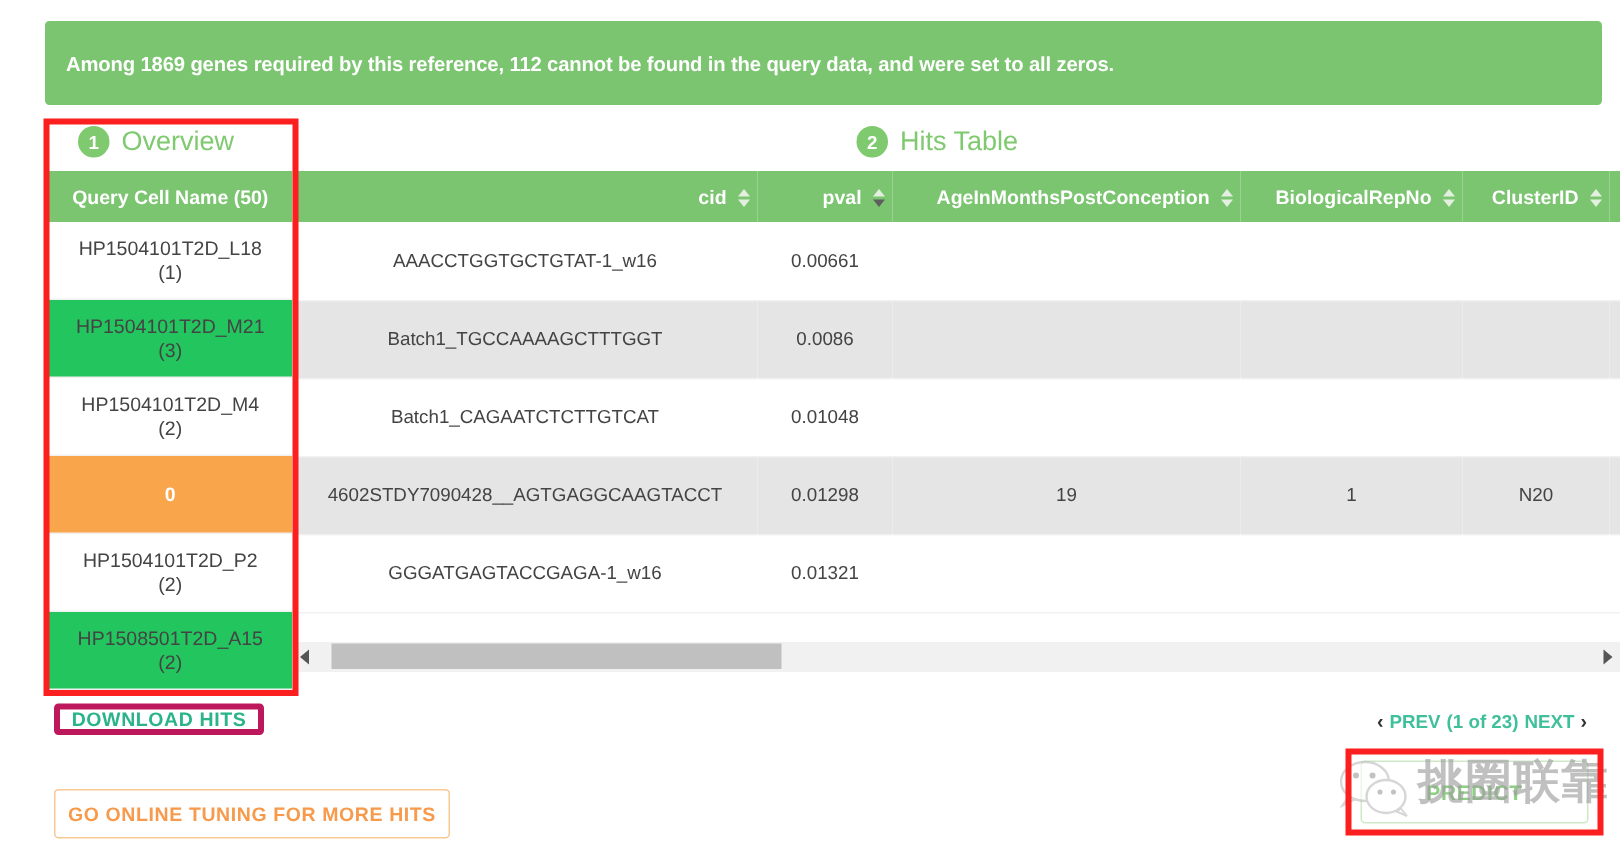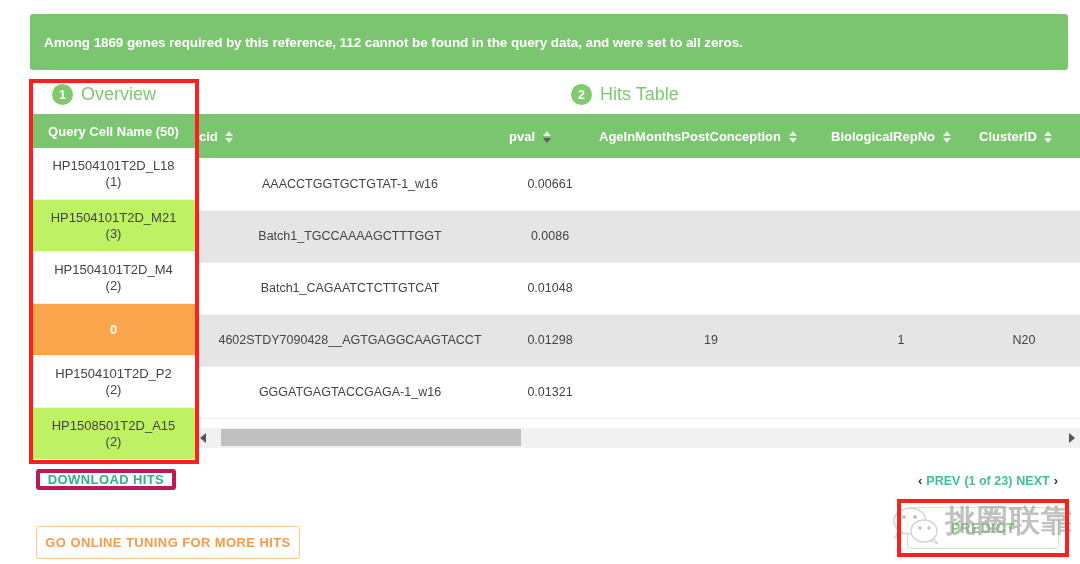--- a/index.html
+++ b/index.html
@@ -66,21 +66,21 @@
   .left-row {
     height: 52px;
     display: flex; align-items: center; justify-content: center;
     text-align: center;
     font-size: 13px;
     color: #444;
     line-height: 16px;
     padding: 0 4px;
     border-bottom: 1px solid #f1f1f1;
   }
-  .left-row.alt { background: #bef264; }
+  .left-row.alt { background: #22c55e; }
   .left-row.sel {
     background: #f9a54c;
     color: #ffffff;
     font-weight: bold;
     font-size: 13px;
   }
 
   
   .right-wrap {
     position: absolute;
@@ -92,24 +92,24 @@
   table.hits {
     border-collapse: collapse;
     width: 1010px;
     table-layout: fixed;
   }
   table.hits thead th {
     background: #7bc470;
     color: #fff;
     font-size: 13px;
     font-weight: bold;
-    height: 44px;
+    height: 34px;
     white-space: nowrap;
     padding: 0 4px;
-    text-align: left;
+    text-align: right;
     vertical-align: middle;
   }
   table.hits tbody td {
     height: 52px;
     font-size: 12.5px;
     color: #444;
     text-align: center;
     white-space: nowrap;
     border-bottom: 1px solid #f1f1f1;
     padding: 0 4px;

